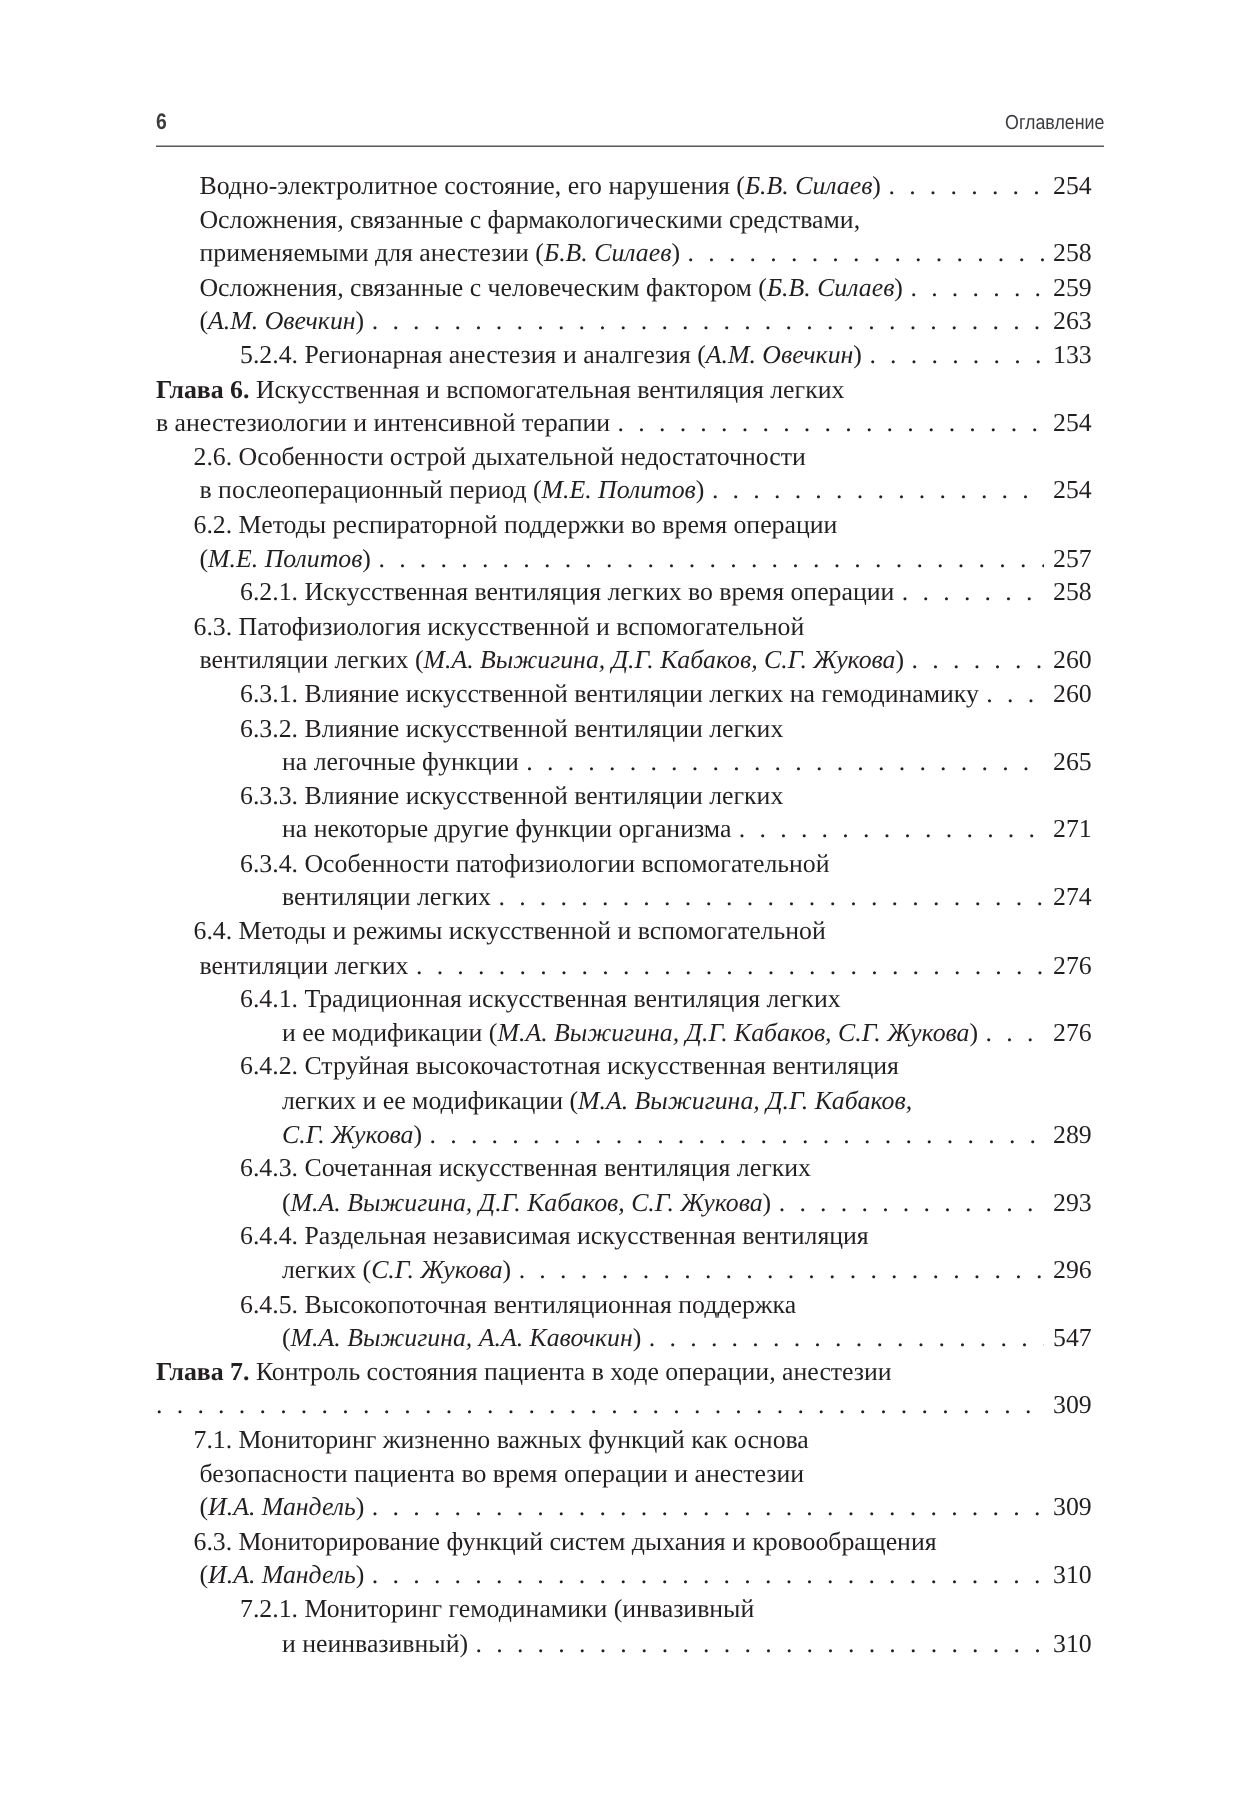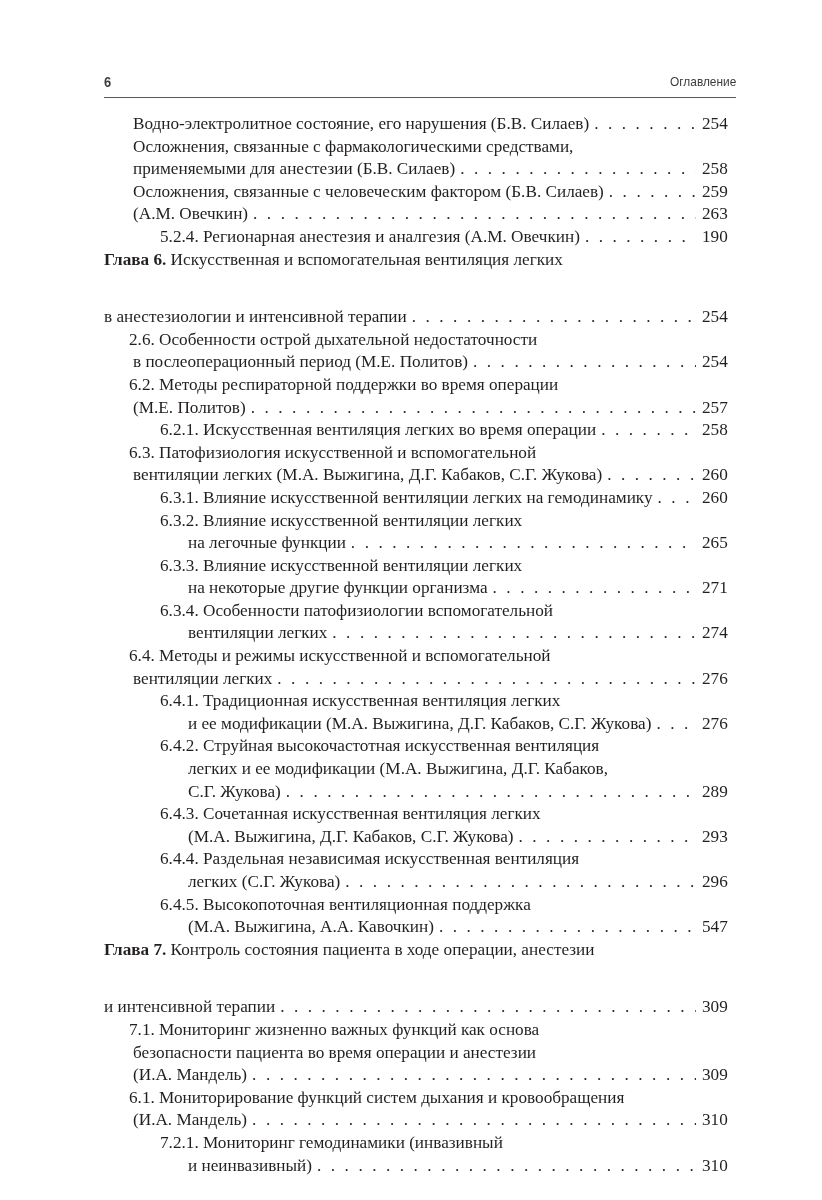--- a/index.html
+++ b/index.html
@@ -68,30 +68,31 @@
     position: relative;
     height: 22.6px;
     line-height: 22.6px;
     font-size: 17.2px;
     white-space: nowrap;
     display: block;
   }
 
   
   .ind-0   { padding-left: 0px; text-align: center;  }
-  .ind-0c  { padding-left: 0px; margin-top: 35px;  }
+  .ind-0c  { padding-left: 0px;  }
   .ind-1   { padding-left: 25px; }
   .ind-1c  { padding-left: 29px; }
   .ind-2   { padding-left: 56px; }
   .ind-2c  { padding-left: 84px; }
 
   .toc-text {
     display: inline;
   }
   .toc-text .au {
+    font-style: italic;
   }
   .bold-prefix {
     font-weight: bold;
   }
 
   
   .leader {
     display: inline-block;
     overflow: hidden;
     white-space: nowrap;
@@ -160,21 +161,21 @@
       <span class="row-inner">
         <span class="toc-text">(<span class="au">А.М. Овечкин</span>)</span>
         <span class="leader"></span>
         <span class="pageno">263</span>
       </span>
     </div>
     <div class="toc-line ind-2">
       <span class="row-inner">
         <span class="toc-text">5.2.4. Регионарная анестезия и аналгезия (<span class="au">А.М. Овечкин</span>)</span>
         <span class="leader"></span>
-        <span class="pageno">190</span>
+        <span class="pageno">133</span>
       </span>
     </div>
     <div class="toc-line ind-0 row-noleader">
       <span class="row-inner">
         <span class="toc-text"><span class="bold-prefix">Глава 6.</span> Искусственная и вспомогательная вентиляция легких</span>
       </span>
     </div>
     <div class="toc-line ind-0c">
       <span class="row-inner">
         <span class="toc-text">в анестезиологии и интенсивной терапии</span>
@@ -345,21 +346,20 @@
         <span class="pageno">547</span>
       </span>
     </div>
     <div class="toc-line ind-0 row-noleader">
       <span class="row-inner">
         <span class="toc-text"><span class="bold-prefix">Глава 7.</span> Контроль состояния пациента в ходе операции, анестезии</span>
       </span>
     </div>
     <div class="toc-line ind-0c">
       <span class="row-inner">
-        <span class="toc-text">и интенсивной терапии</span>
         <span class="leader"></span>
         <span class="pageno">309</span>
       </span>
     </div>
     <div class="toc-line ind-1 row-noleader">
       <span class="row-inner">
         <span class="toc-text">7.1. Мониторинг жизненно важных функций как основа</span>
       </span>
     </div>
     <div class="toc-line ind-1c row-noleader">
@@ -369,21 +369,21 @@
     </div>
     <div class="toc-line ind-1c">
       <span class="row-inner">
         <span class="toc-text">(<span class="au">И.А. Мандель</span>)</span>
         <span class="leader"></span>
         <span class="pageno">309</span>
       </span>
     </div>
     <div class="toc-line ind-1 row-noleader">
       <span class="row-inner">
-        <span class="toc-text">6.1. Мониторирование функций систем дыхания и кровообращения</span>
+        <span class="toc-text">6.3. Мониторирование функций систем дыхания и кровообращения</span>
       </span>
     </div>
     <div class="toc-line ind-1c">
       <span class="row-inner">
         <span class="toc-text">(<span class="au">И.А. Мандель</span>)</span>
         <span class="leader"></span>
         <span class="pageno">310</span>
       </span>
     </div>
     <div class="toc-line ind-2 row-noleader">

